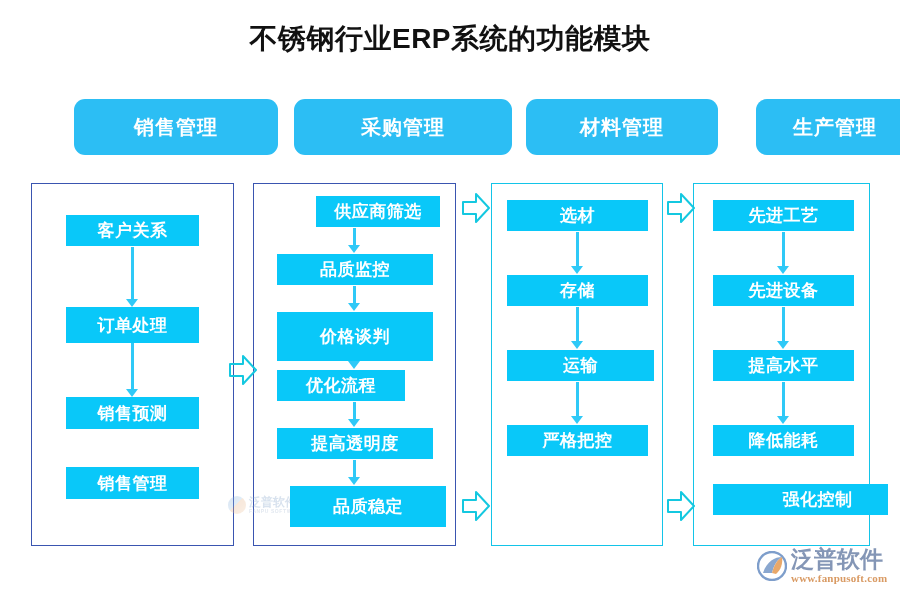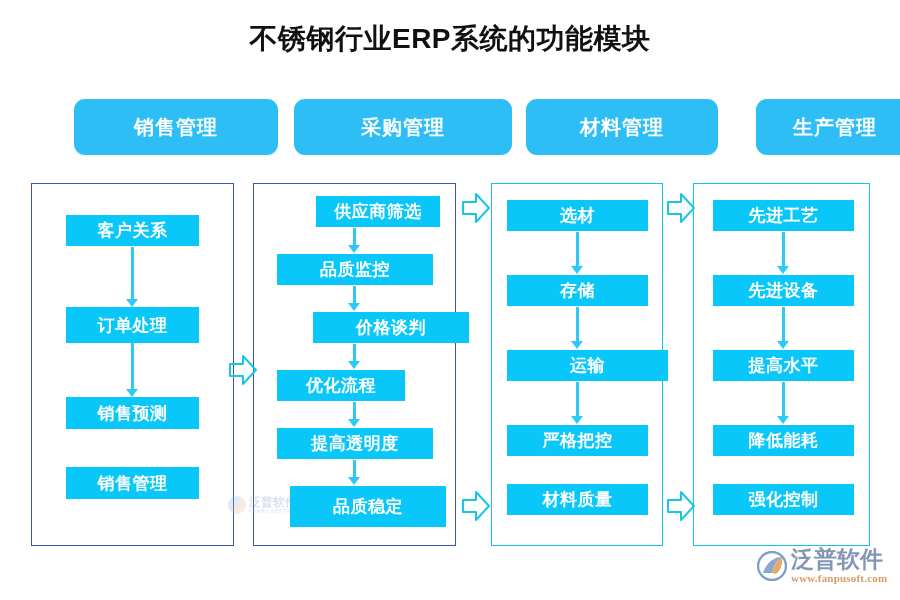--- a/index.html
+++ b/index.html
@@ -224,21 +224,21 @@
     <div class="stem"></div>
       <div class="head"></div>
   </div>
 
   <div class="node" style="left:277px; top:254px; width:156px; height:31px;">品质监控</div>
   <div class="varrow" style="left:348px; top:286px; height:25px;">
     <div class="stem"></div>
       <div class="head"></div>
   </div>
 
-  <div class="node" style="left:277px; top:312px; width:156px; height:31px;margin-left:36px;">价格谈判</div>
+  <div class="node" style="left:277px; top:312px; width:156px; height:49px;">价格谈判</div>
   <div class="varrow" style="left:348px; top:344px; height:25px;">
     <div class="stem"></div>
       <div class="head"></div>
   </div>
 
   <div class="node" style="left:277px; top:370px; width:128px; height:31px;">优化流程</div>
   <div class="varrow" style="left:348px; top:402px; height:25px;">
     <div class="stem"></div>
       <div class="head"></div>
   </div>
@@ -258,29 +258,28 @@
     <div class="stem"></div>
       <div class="head"></div>
   </div>
 
   <div class="node" style="left:507px; top:275px; width:141px; height:31px;">存储</div>
   <div class="varrow" style="left:571px; top:307px; height:42px;">
     <div class="stem"></div>
       <div class="head"></div>
   </div>
 
-  <div class="node" style="left:507px; top:350px; width:161px; height:31px;">运输</div>
+  <div class="node" style="left:507px; top:350px; width:147px; height:31px;">运输</div>
   <div class="varrow" style="left:571px; top:382px; height:42px;">
     <div class="stem"></div>
       <div class="head"></div>
   </div>
 
   <div class="node" style="left:507px; top:425px; width:141px; height:31px;">严格把控</div>
 
-  <div class="node" style="left:507px; top:484px; width:141px; height:31px;">材料质量</div>
 
   <div class="col-frame cyan c3"></div>
 
   <div class="node" style="left:713px; top:200px; width:141px; height:31px;">先进工艺</div>
   <div class="varrow" style="left:777px; top:232px; height:42px;">
     <div class="stem"></div>
       <div class="head"></div>
   </div>
 
   <div class="node" style="left:713px; top:275px; width:141px; height:31px;">先进设备</div>
@@ -290,21 +289,21 @@
   </div>
 
   <div class="node" style="left:713px; top:350px; width:141px; height:31px;">提高水平</div>
   <div class="varrow" style="left:777px; top:382px; height:42px;">
     <div class="stem"></div>
       <div class="head"></div>
   </div>
 
   <div class="node" style="left:713px; top:425px; width:141px; height:31px;">降低能耗</div>
 
-  <div class="node" style="left:713px; top:484px; width:141px; height:31px;">强化控制</div>
+  <div class="node" style="left:713px; top:484px; width:141px; height:31px;padding-left:34px;">强化控制</div>
 
   <div class="bigarrow" style="left:228px; top:353px;">
     <svg viewBox="0 0 30 34">
         <polygon points="2,11 15,11 15,3 28,17 15,31 15,23 2,23" fill="none" stroke="#14C8E0" stroke-width="2" stroke-linejoin="round"></polygon>
       </svg>
   </div>
 
   <div class="bigarrow" style="left:461px; top:191px;">
     <svg viewBox="0 0 30 34">
         <polygon points="2,11 15,11 15,3 28,17 15,31 15,23 2,23" fill="none" stroke="#14C8E0" stroke-width="2" stroke-linejoin="round"></polygon>

